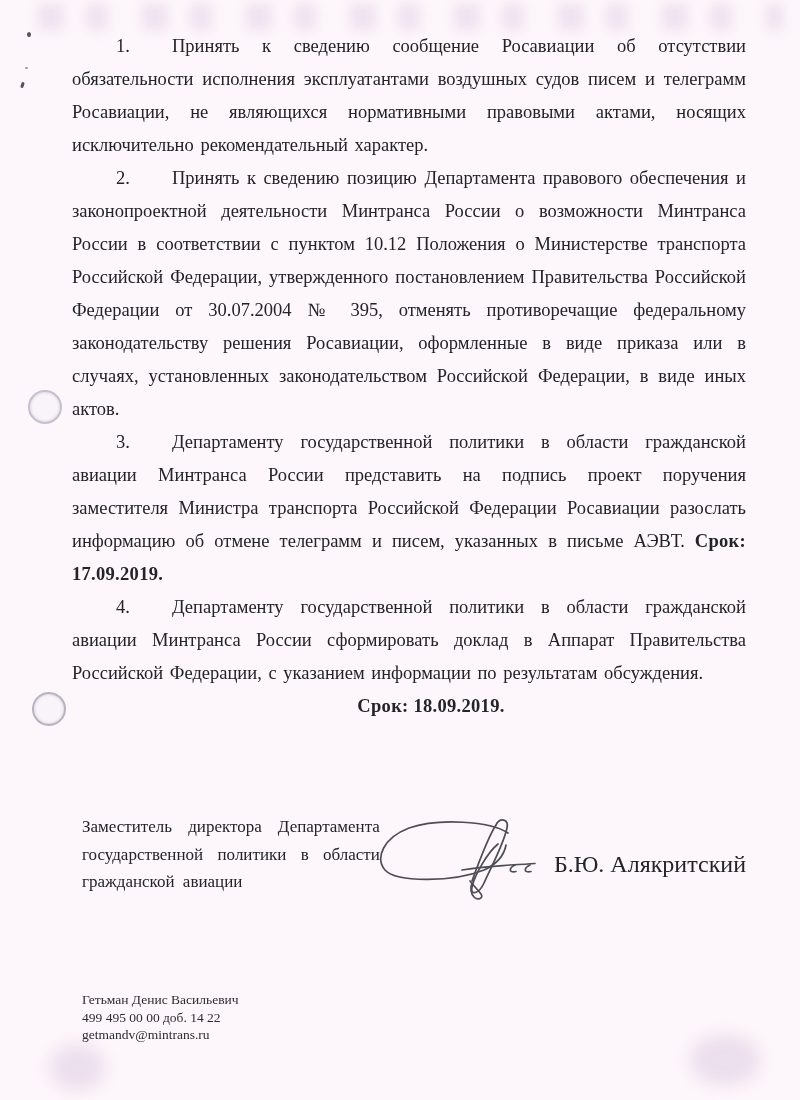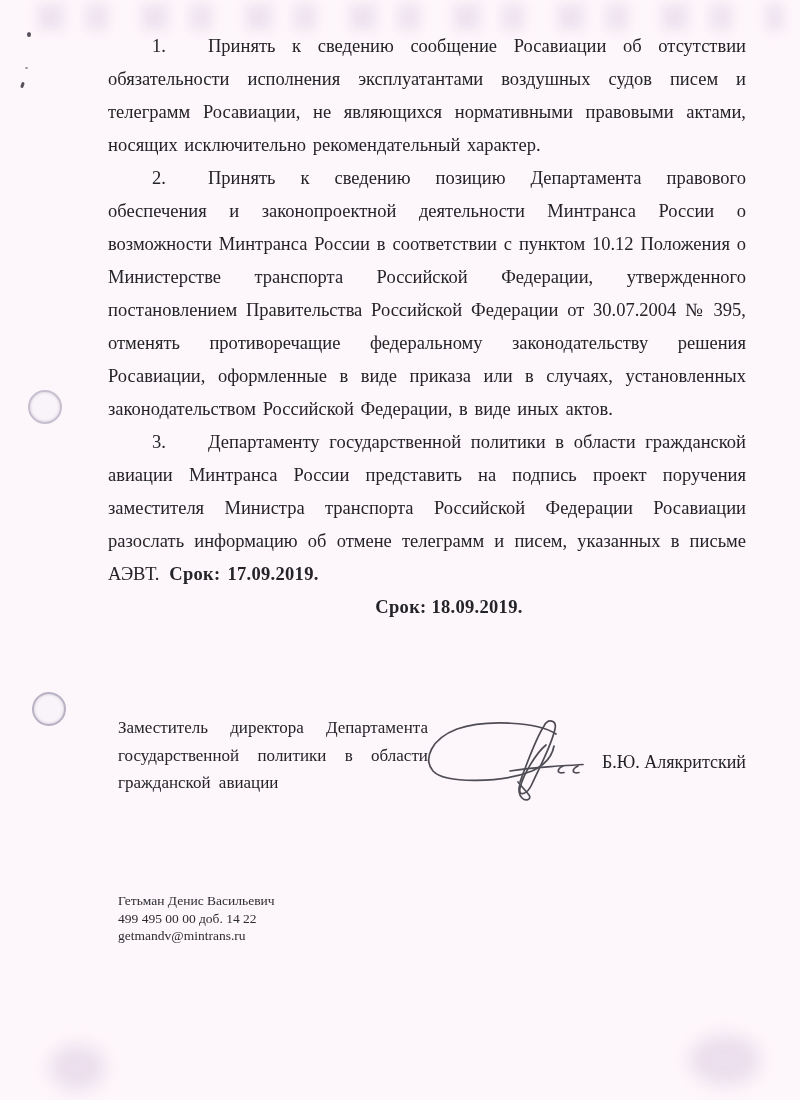--- a/index.html
+++ b/index.html
@@ -44,21 +44,21 @@
     border-radius: 50%;
     background: #f8f4f9;
     border: 2.5px solid #c6bfcf;
     box-shadow: inset 0 0 3px rgba(130,120,145,0.35);
   }
   .hole-1 { left: 28px; top: 390px; }
   .hole-2 { left: 32px; top: 692px; transform: rotate(8deg); border-style: solid; border-color: #b9b2c4; }
 
   .content {
     position: relative;
-    padding: 30px 54px 0 108px;
+    padding: 30px 54px 0 72px;
   }
   .para {
     font-size: 18.5px;
     line-height: 33px;
     text-align: justify;
     text-indent: 44px;
     word-spacing: 2px;
   }
   .num {
     display: inline-block;
@@ -93,21 +93,21 @@
     word-spacing: 4px;
   }
   .sig-svg {
     margin-left: -6px;
     margin-top: 4px;
     flex: 0 0 auto;
   }
   .sig-name {
     margin-left: auto;
     margin-top: 38px;
-    font-size: 18px;
+    font-size: 24px;
     white-space: nowrap;
   }
 
   .footer {
     margin-top: 88px;
     margin-left: 10px;
     font-size: 13.5px;
     line-height: 17.5px;
     color: #2c2c31;
   }
@@ -127,20 +127,21 @@
   <div class="hole hole-2"></div>
 
   <div class="content">
 
     <p class="para"><span class="num">1.</span><span>Принять к сведению сообщение Росавиации об отсутствии обязательности исполнения эксплуатантами воздушных судов писем и телеграмм Росавиации, не являющихся нормативными правовыми актами, носящих исключительно рекомендательный характер.</span></p>
 
     <p class="para"><span class="num">2.</span><span>Принять к сведению позицию Департамента правового обеспечения и законопроектной деятельности Минтранса России о возможности Минтранса России в соответствии с пунктом 10.12 Положения о Министерстве транспорта Российской Федерации, утвержденного постановлением Правительства Российской Федерации от 30.07.2004 № 395, отменять противоречащие федеральному законодательству решения Росавиации, оформленные в виде приказа или в случаях, установленных законодательством Российской Федерации, в виде иных актов.</span></p>
 
     <p class="para"><span class="num">3.</span><span>Департаменту государственной политики в области гражданской авиации Минтранса России представить на подпись проект поручения заместителя Министра транспорта Российской Федерации Росавиации разослать информацию об отмене телеграмм и писем, указанных в письме АЭВТ.</span><strong class="deadline-inline">Срок: 17.09.2019.</strong></p>
 
+    <p class="para"><span class="num">4.</span><span>Департаменту государственной политики в области гражданской авиации Минтранса России сформировать доклад в Аппарат Правительства Российской Федерации, с указанием информации по результатам обсуждения.</span></p>
 
     <p class="deadline-line">Срок: 18.09.2019.</p>
 
     <div class="sig-row">
       <div class="sig-title">Заместитель директора Департамента государственной политики в области гражданской авиации</div>
       <svg class="sig-svg" width="180" height="86" viewBox="0 0 180 86">
         <g fill="none" stroke="#3c3a44" stroke-width="1.7" stroke-linecap="round" opacity="0.9">
           <path d="M 134 16 C 116 4 64 1 35 11 C 9 21 1 41 11 53 C 23 66 80 65 110 53 C 123 47 130 39 132 28"></path>
           <path d="M 98 64 C 106 42 116 17 122 8 C 126 0 135 2 133 11 C 129 29 116 52 110 66 C 105 77 96 79 98 70 C 101 57 114 35 124 27"></path>
           <path d="M 88 53 C 106 50 124 49 136 48 C 146 47.5 155 47 161 46.5"></path>

